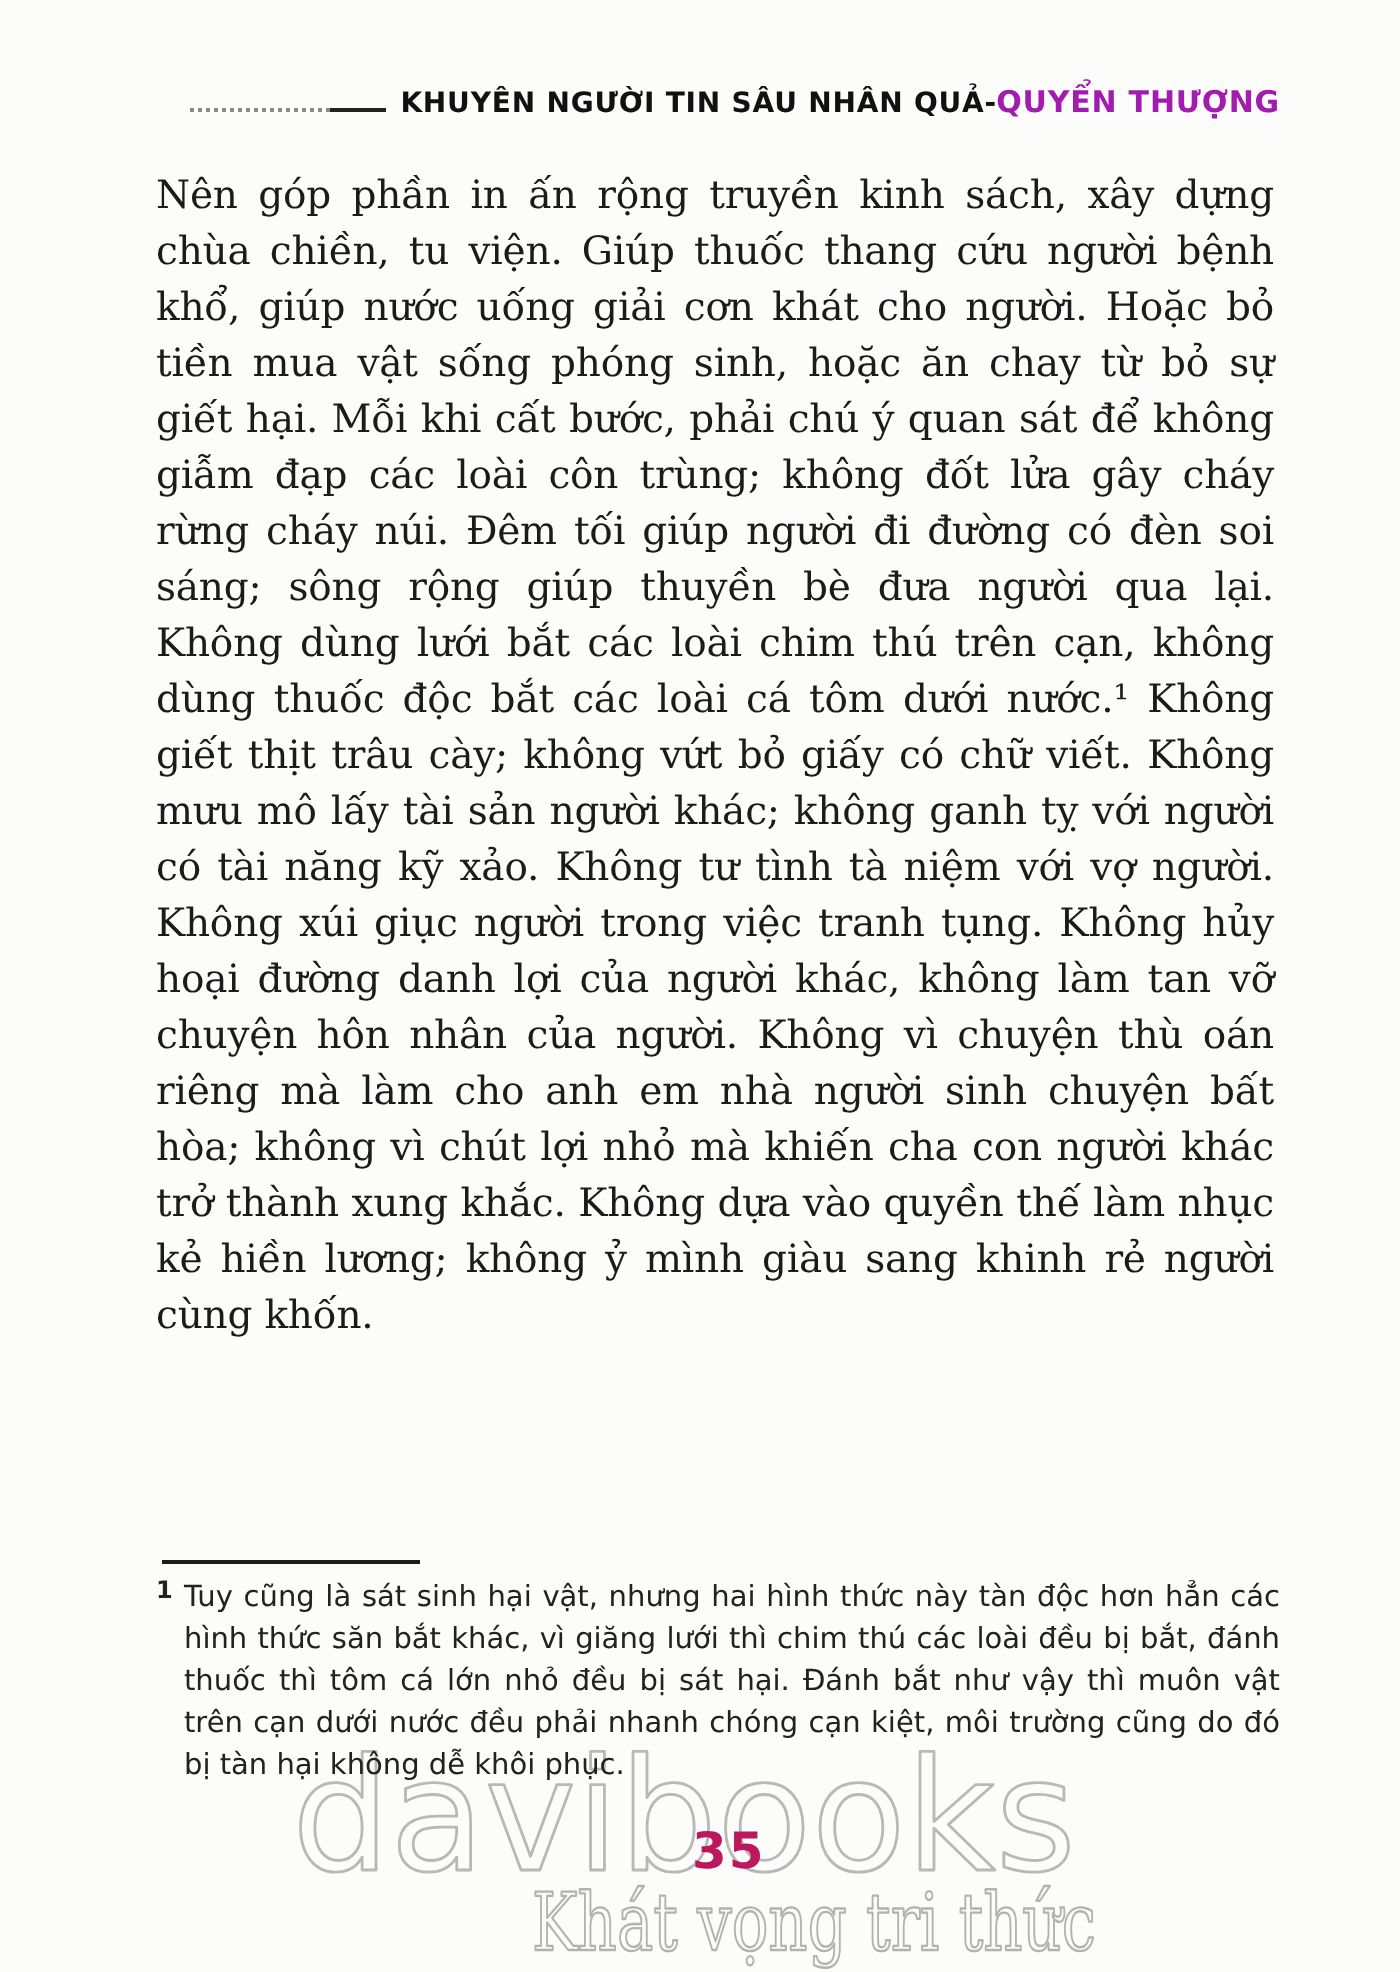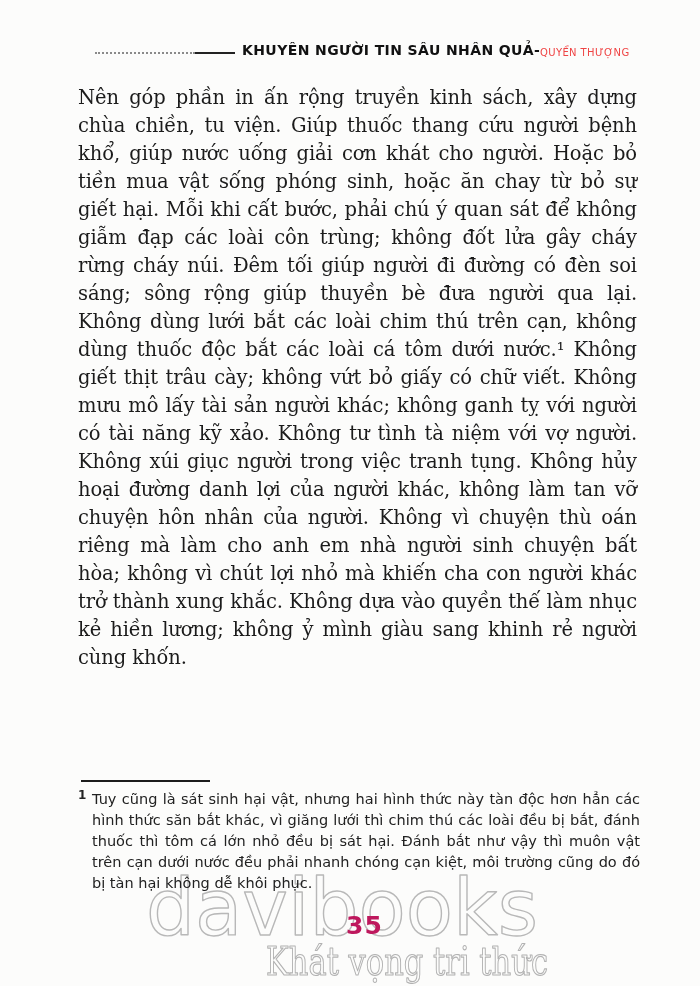--- a/index.html
+++ b/index.html
@@ -38,24 +38,24 @@
   }
   .header-title {
     margin-left: 7px;
     font-weight: bold;
     font-size: 14px;
     letter-spacing: 0.4px;
     color: #111;
   }
   .header-sep { font-weight: bold; font-size: 14px; color: #111; }
   .header-subtitle {
-    font-weight: normal;
-    font-size: 10px;
+    font-weight: bold;
+    font-size: 15px;
     letter-spacing: 0.4px;
-    color: #ef4444;
+    color: #a21caf;
   }
 
   
   .body-text {
     position: absolute;
     left: 78px;
     top: 84px;
     width: 559px;
     font-size: 19.5px;
     line-height: 28px;

